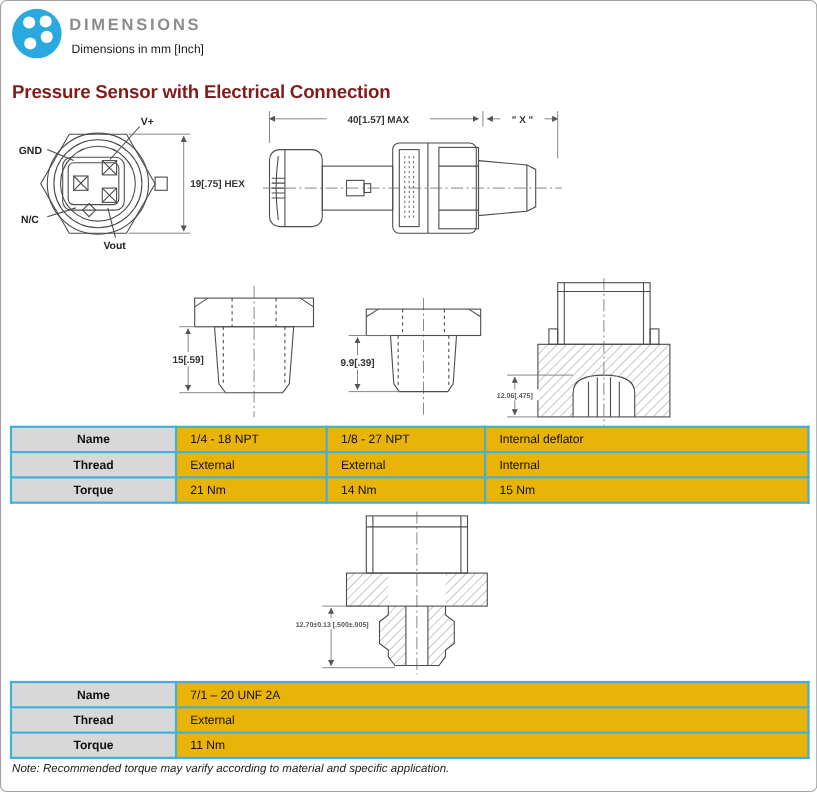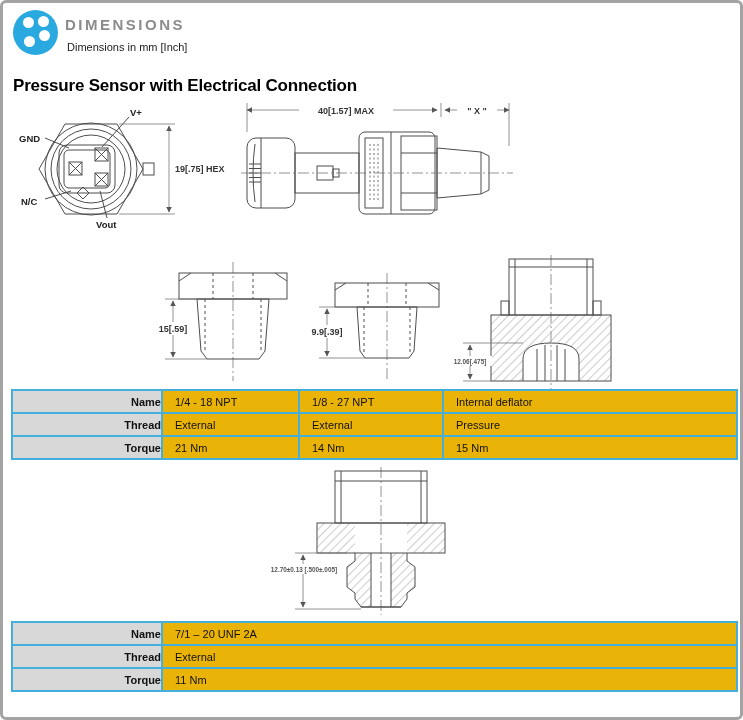--- a/index.html
+++ b/index.html
@@ -1,42 +1,42 @@
 <!DOCTYPE html>
 <html><head>
 <meta charset="utf-8">
 <style>
   * { margin:0; padding:0; box-sizing:border-box; }
   body { background:#fff; font-family:"Liberation Sans", sans-serif; }
   .page { position:relative; width:743px; height:720px; background:#fff;
-          border:3px solid #a3a3a3; border-radius:6px; overflow:hidden; }
+          border:1px solid #a3a3a3; border-radius:6px; overflow:hidden; }
 
   
   .hdr-icon { position:absolute; left:10px; top:7px; width:45px; height:45px;
               border-radius:50%; background:#29a9e0; }
   .hdr-icon i { position:absolute; border-radius:50%; background:#fff; display:block; }
   .hdr-title { position:absolute; left:62px; top:13px; font-size:15px; font-weight:bold;
                letter-spacing:2.5px; color:#8c8c8c; }
   .hdr-sub { position:absolute; left:64px; top:38px; font-size:11px; color:#1a1a1a;text-align:center; }
 
   .sec-title { position:absolute; left:10px; font-size:17px; font-weight:bold;
-               letter-spacing:-0.2px; color:#000000;text-align:right; }
+               letter-spacing:-0.2px; color:#7f1d1d;text-align:right; }
 
   .fig { position:absolute; }
   .fig text { font-family:"Liberation Sans", sans-serif; }
   .dim-txt { font-size:9px; font-weight:bold; fill:#333; }
   .dim-sm  { font-size:6.4px; font-weight:bold; fill:#555; }
   .pin-lbl { font-size:9.5px; font-weight:bold; fill:#222; }
 
   
   table.spec { position:absolute; left:8px; width:727px; border-collapse:collapse;
                table-layout:fixed; font-size:11px; color:#111; }
   table.spec td { border:2px solid #45afdc; height:23px; padding:0 0 0 12px;
                   background:#eab308; vertical-align:middle; }
-  table.spec td.th { background:#d8d8d8; font-weight:bold; text-align:right; padding:0; }
+  table.spec td.th { background:#d8d8d8; font-weight:bold; text-align:center; padding:0; }
 
   .note { position:absolute; left:10px; top:692px; font-size:10.5px;
           font-style:italic; color:#222; }
 </style>
 </head>
 <body>
 
 <div class="page">
 
   <svg width="0" height="0" style="position:absolute" aria-hidden="true">
@@ -211,21 +211,21 @@
         <tr>
       <td class="th">Name</td>
       <td>1/4 - 18 NPT</td>
       <td>1/8 - 27 NPT</td>
       <td>Internal deflator</td>
     </tr>
     <tr>
       <td class="th">Thread</td>
       <td>External</td>
       <td>External</td>
-      <td>Pressure</td>
+      <td>Internal</td>
     </tr>
     <tr>
       <td class="th">Torque</td>
       <td>21 Nm</td>
       <td>14 Nm</td>
       <td>15 Nm</td>
     </tr>
   </tbody>
     </table>
 
@@ -268,14 +268,15 @@
       <td class="th">Thread</td>
       <td>External</td>
     </tr>
     <tr>
       <td class="th">Torque</td>
       <td>11 Nm</td>
     </tr>
   </tbody>
     </table>
 
+  <div class="note">Note: Recommended torque may varify according to material and specific application.</div>
 
 </div>
 
 </body></html>

